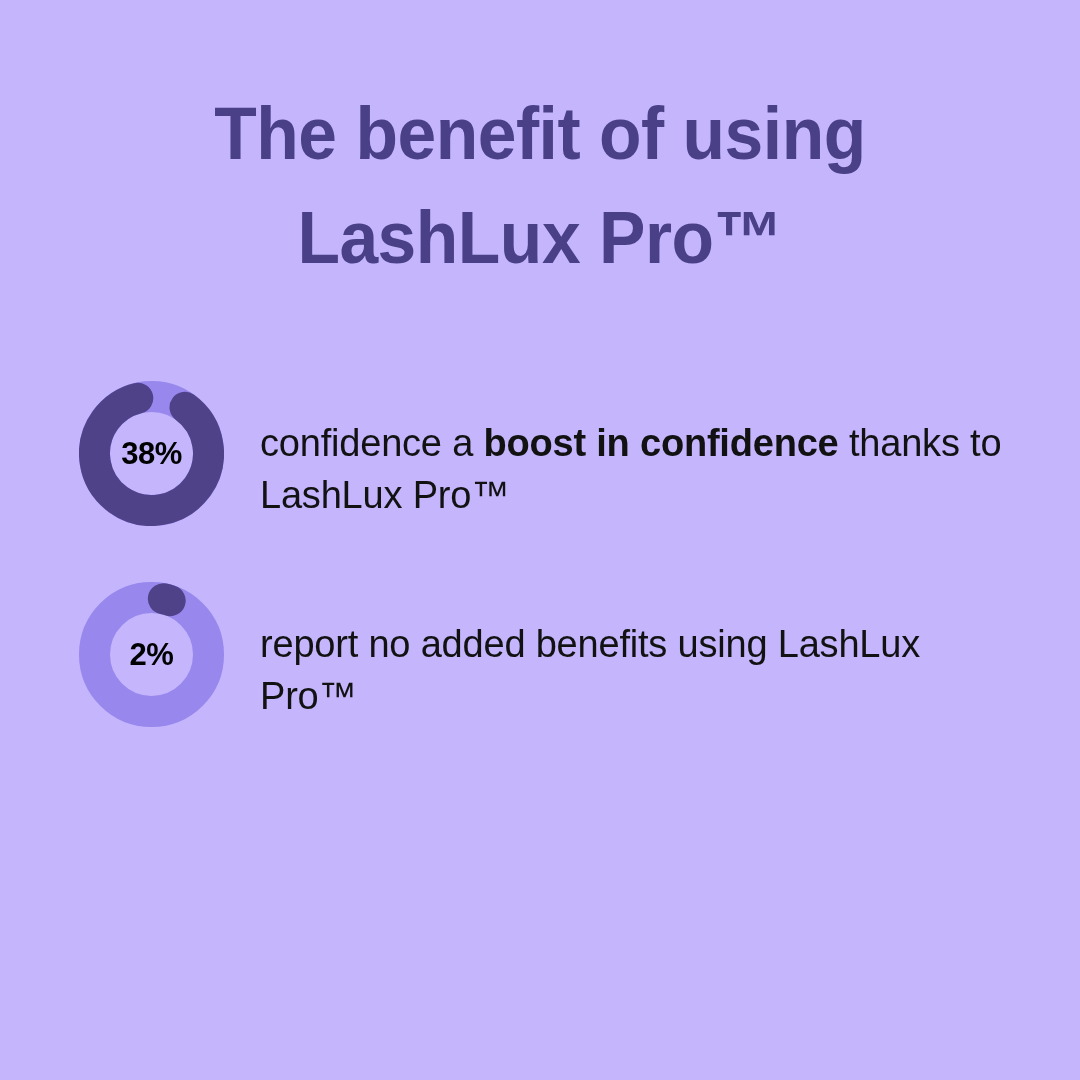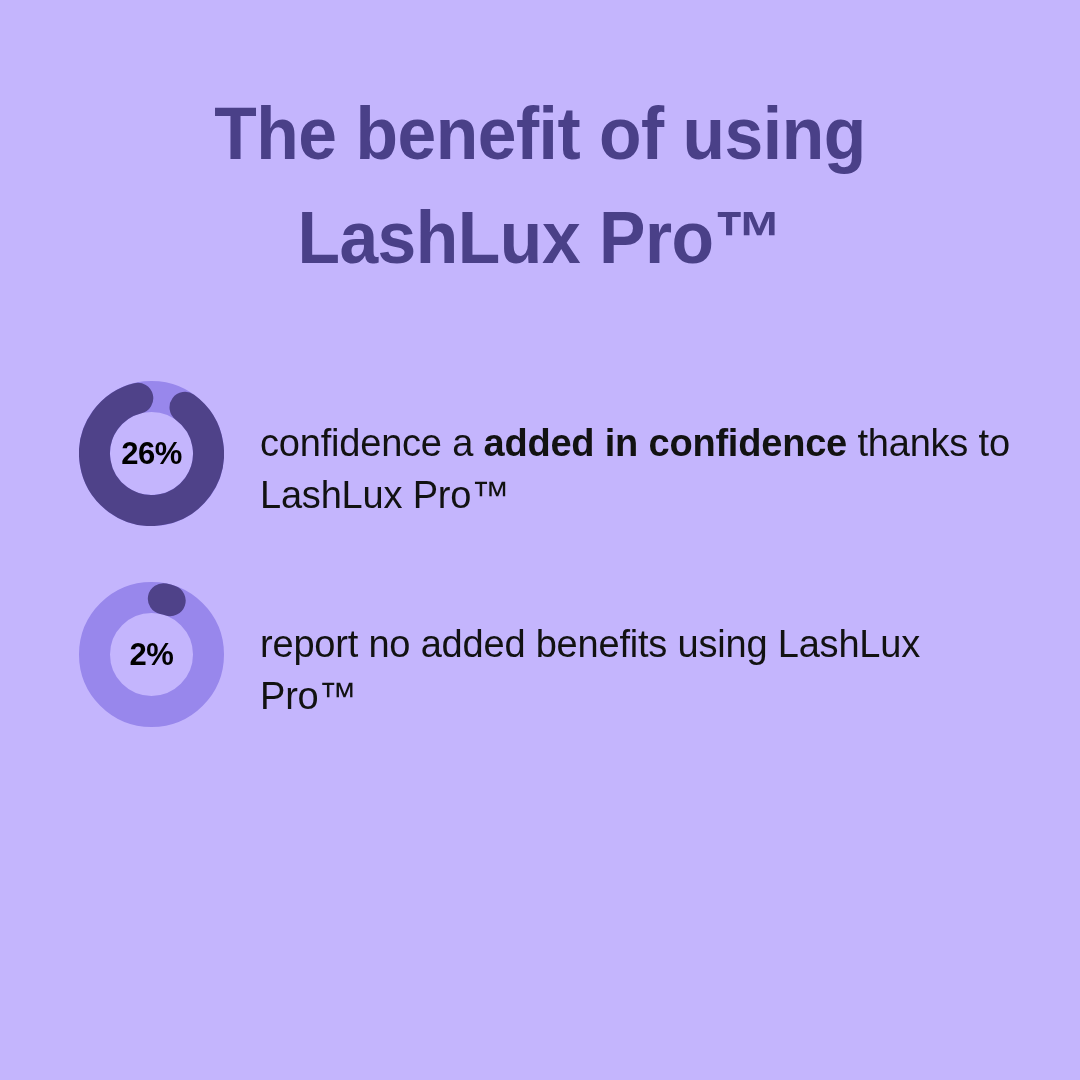--- a/index.html
+++ b/index.html
@@ -116,23 +116,23 @@
 
   <div class="stats">
 
 
     <div class="stat-row r2">
       <div class="donut-wrap">
         <svg viewBox="0 0 145 145">
           <circle cx="72.5" cy="72.5" r="57" fill="none" stroke="#9887ec" stroke-width="31"></circle>
           <circle class="arc" id="arc-1" cx="72.5" cy="72.5" r="57" fill="none" stroke="#4f4289" stroke-width="31" stroke-linecap="round" transform="rotate(-54 72.5 72.5)" stroke-dasharray="308.0017437579433 50.13981875129309"></circle>
         </svg>
-        <div class="donut-value">26%</div>
+        <div class="donut-value">38%</div>
       </div>
-      <div class="stat-text" id="txt-1"><span>confidence a </span><b>added in confidence</b><span> thanks to LashLux Pro™</span></div>
+      <div class="stat-text" id="txt-1"><span>confidence a </span><b>boost in confidence</b><span> thanks to LashLux Pro™</span></div>
     </div>
 
     <div class="stat-row r3">
       <div class="donut-wrap">
         <svg viewBox="0 0 145 145">
           <circle cx="72.5" cy="72.5" r="57" fill="none" stroke="#9887ec" stroke-width="31"></circle>
           <circle class="arc" id="arc-2" cx="72.5" cy="72.5" r="57" fill="none" stroke="#4f4289" stroke-width="31" stroke-linecap="round" transform="rotate(-78 72.5 72.5)" stroke-dasharray="7.162831250184728 350.97873125905164"></circle>
         </svg>
         <div class="donut-value">2%</div>
       </div>

